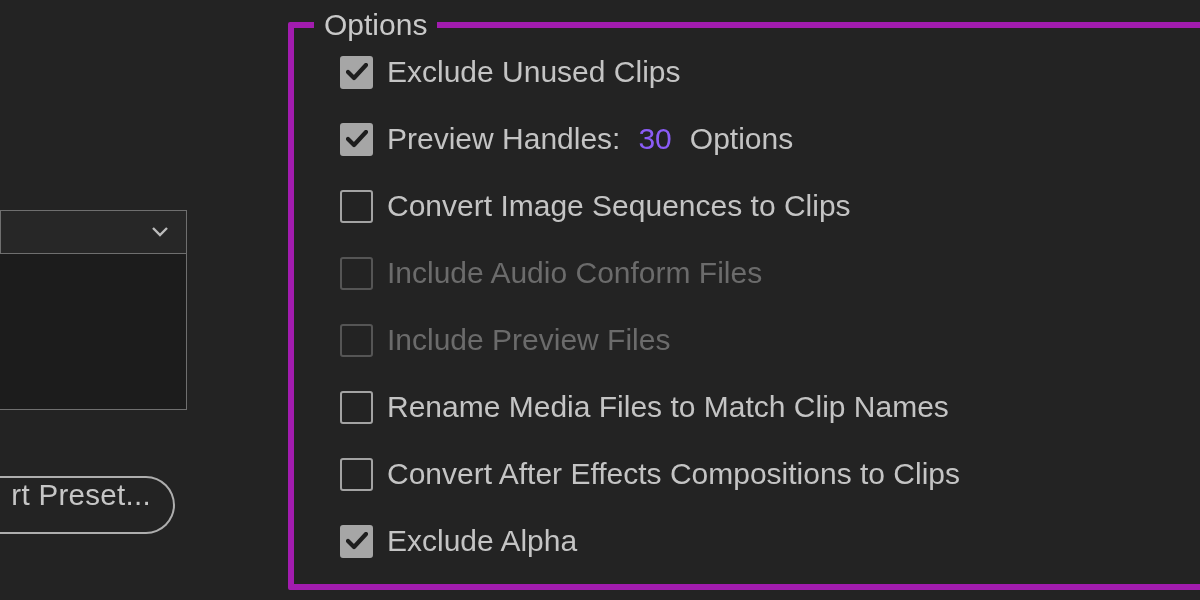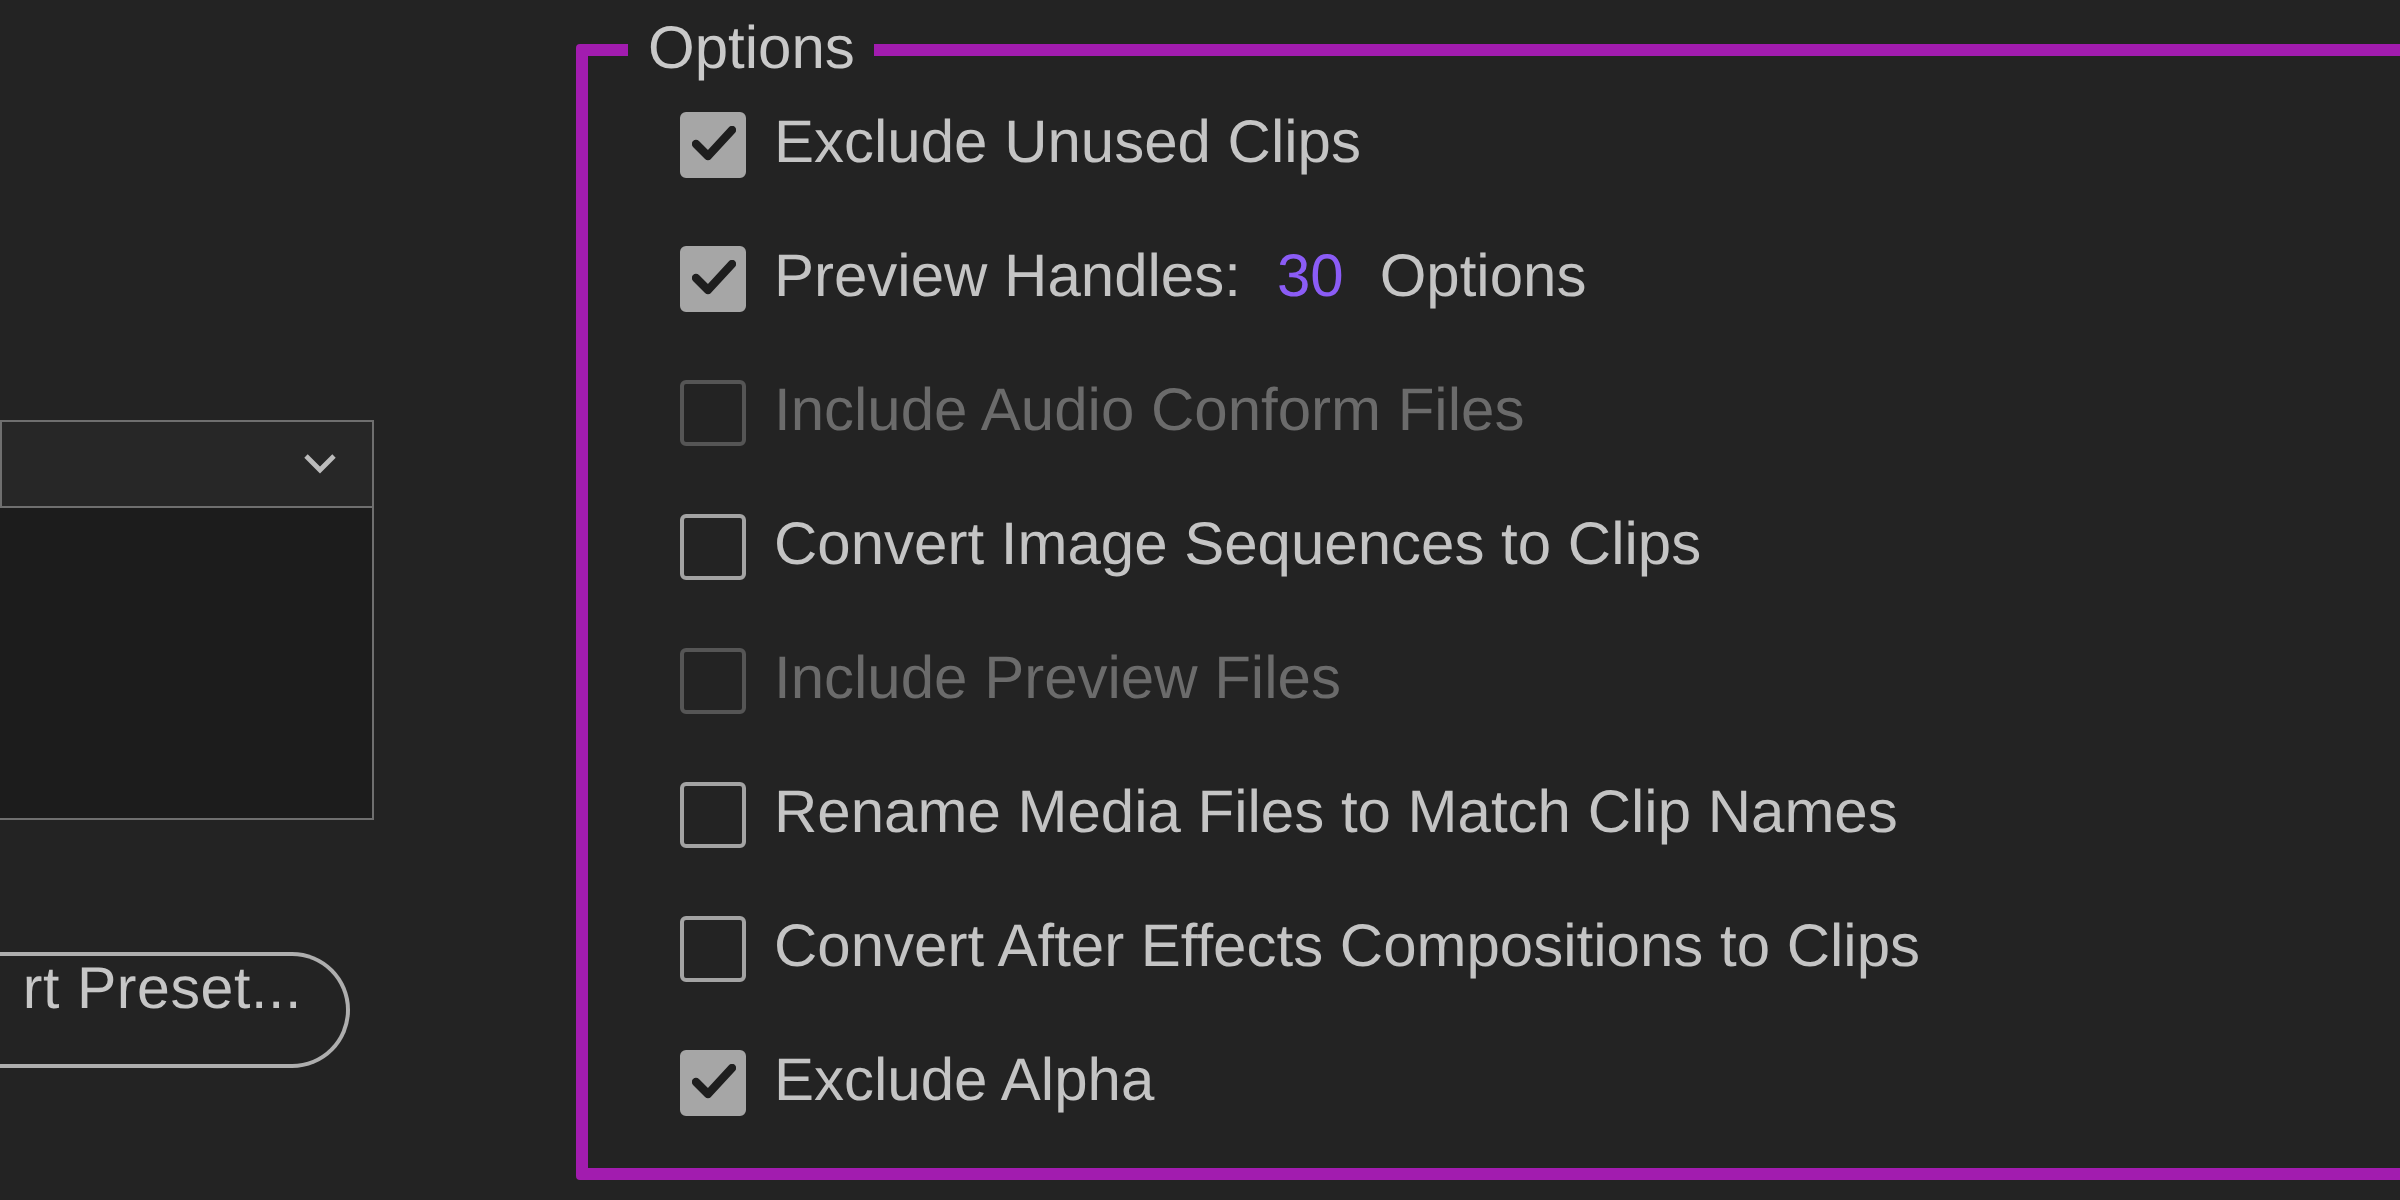--- a/index.html
+++ b/index.html
@@ -178,32 +178,32 @@
       <div class="checkbox checked">
         <svg class="checkmark" viewBox="0 0 22 18">
             <path d="M2 9 L8 15 L20 2"></path>
           </svg>
       </div>
       <span class="option-label">Preview Handles:</span>
       <span class="handles-value">30</span>
       <span class="handles-suffix">Options</span>
     </div>
 
+    <div class="option-row">
+      <div class="checkbox">
+        
+      </div>
+      <span class="option-label">Convert Image Sequences to Clips</span>
+    </div>
+
     <div class="option-row disabled">
       <div class="checkbox disabled">
         
       </div>
       <span class="option-label">Include Audio Conform Files</span>
-    </div>
-
-    <div class="option-row">
-      <div class="checkbox">
-        
-      </div>
-      <span class="option-label">Convert Image Sequences to Clips</span>
     </div>
 
     <div class="option-row disabled">
       <div class="checkbox disabled">
         
       </div>
       <span class="option-label">Include Preview Files</span>
     </div>
 
     <div class="option-row">

